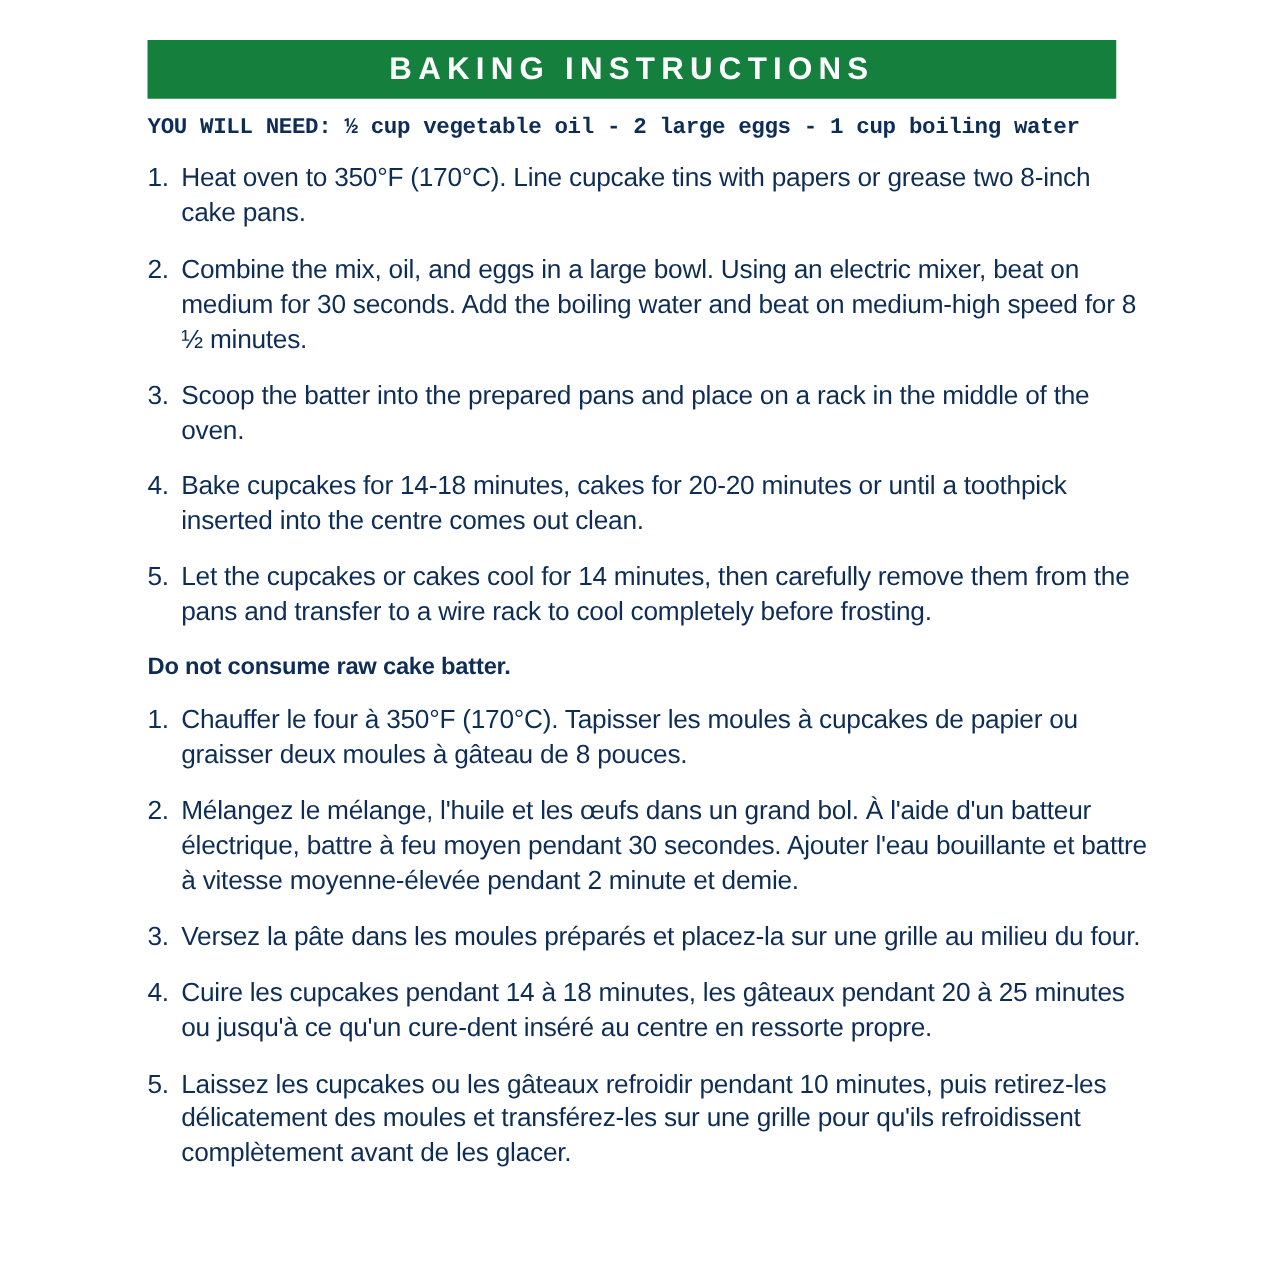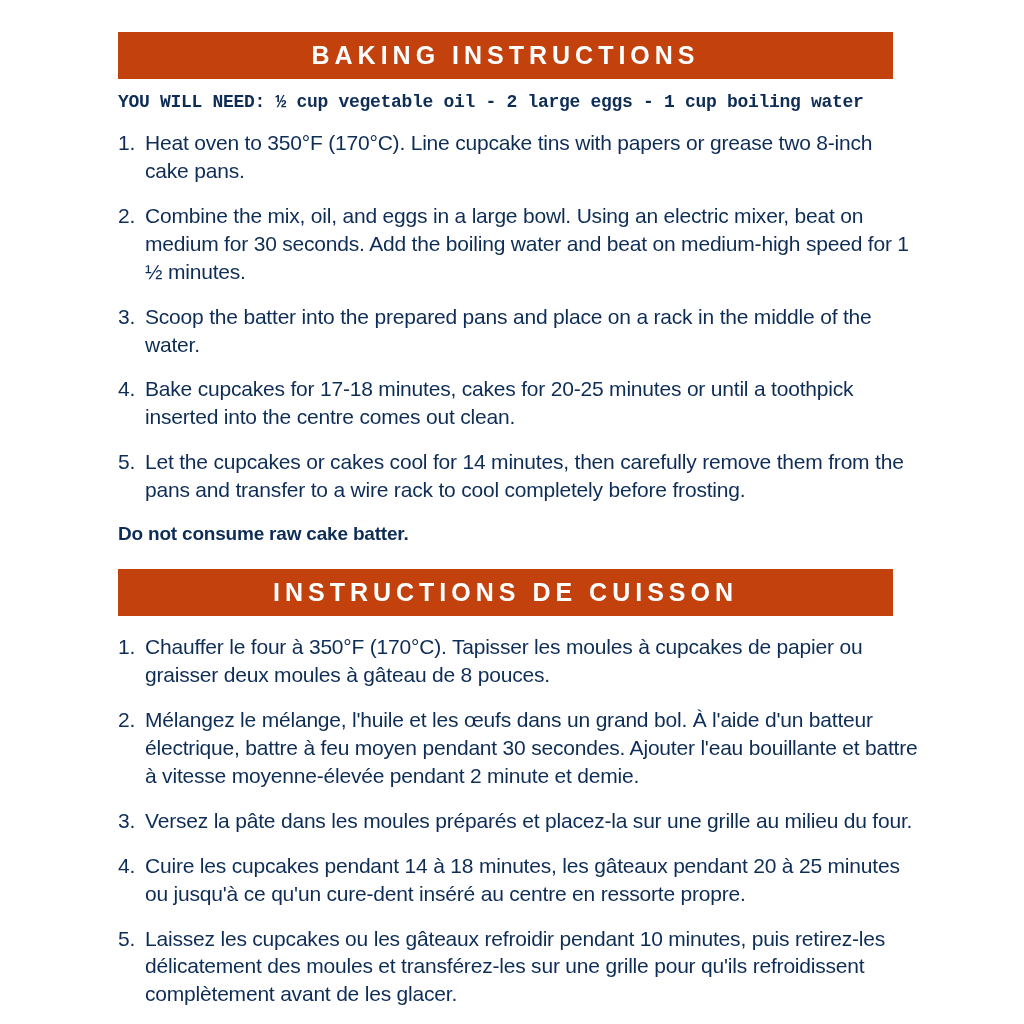--- a/index.html
+++ b/index.html
@@ -16,21 +16,21 @@
   }
   .page {
     box-sizing: border-box;
     width: 1024px;
     height: 1024px;
     padding: 32px 104px 0 118px;
   }
   .header-bar {
     width: 775px;
     height: 47px;
-    background: #c2410c;
+    background: #15803d;
     display: flex;
     align-items: center;
     justify-content: center;
   }
   .header-bar .header-title {
     color: #ffffff;
     font-weight: bold;
     font-size: 25px;
     letter-spacing: 5px;
     white-space: nowrap;
@@ -89,41 +89,38 @@
 
   <p class="intro-line">YOU WILL NEED: ½ cup vegetable oil - 2 large eggs - 1 cup boiling water</p>
 
   <ol class="steps">
     <li>
       <span class="step-num">1.</span>
       <span class="step-text">Heat oven to 350°F (170°C). Line cupcake tins with papers or grease two 8-inch cake pans.</span>
     </li>
     <li>
       <span class="step-num">2.</span>
-      <span class="step-text">Combine the mix, oil, and eggs in a large bowl. Using an electric mixer, beat on medium for 30 seconds. Add the boiling water and beat on medium-high speed for 1 ½ minutes.</span>
+      <span class="step-text">Combine the mix, oil, and eggs in a large bowl. Using an electric mixer, beat on medium for 30 seconds. Add the boiling water and beat on medium-high speed for 8 ½ minutes.</span>
     </li>
     <li>
       <span class="step-num">3.</span>
-      <span class="step-text">Scoop the batter into the prepared pans and place on a rack in the middle of the water.</span>
+      <span class="step-text">Scoop the batter into the prepared pans and place on a rack in the middle of the oven.</span>
     </li>
     <li>
       <span class="step-num">4.</span>
-      <span class="step-text">Bake cupcakes for 17-18 minutes, cakes for 20-25 minutes or until a toothpick inserted into the centre comes out clean.</span>
+      <span class="step-text">Bake cupcakes for 14-18 minutes, cakes for 20-20 minutes or until a toothpick inserted into the centre comes out clean.</span>
     </li>
     <li>
       <span class="step-num">5.</span>
       <span class="step-text">Let the cupcakes or cakes cool for 14 minutes, then carefully remove them from the pans and transfer to a wire rack to cool completely before frosting.</span>
     </li>
   </ol>
 
   <p class="warning-line">Do not consume raw cake batter.</p>
 
-  <div class="header-bar section-gap">
-    <span class="header-title">INSTRUCTIONS DE CUISSON</span>
-  </div>
 
 
   <ol class="steps steps-fr">
     <li>
       <span class="step-num">1.</span>
       <span class="step-text">Chauffer le four à 350°F (170°C).  Tapisser les moules à cupcakes de papier ou graisser deux moules à gâteau de 8 pouces.</span>
     </li>
     <li>
       <span class="step-num">2.</span>
       <span class="step-text">Mélangez le mélange, l'huile et les œufs dans un grand bol. À l'aide d'un batteur électrique, battre à feu moyen pendant 30 secondes. Ajouter l'eau bouillante et battre à vitesse moyenne-élevée pendant 2 minute et demie.</span>

